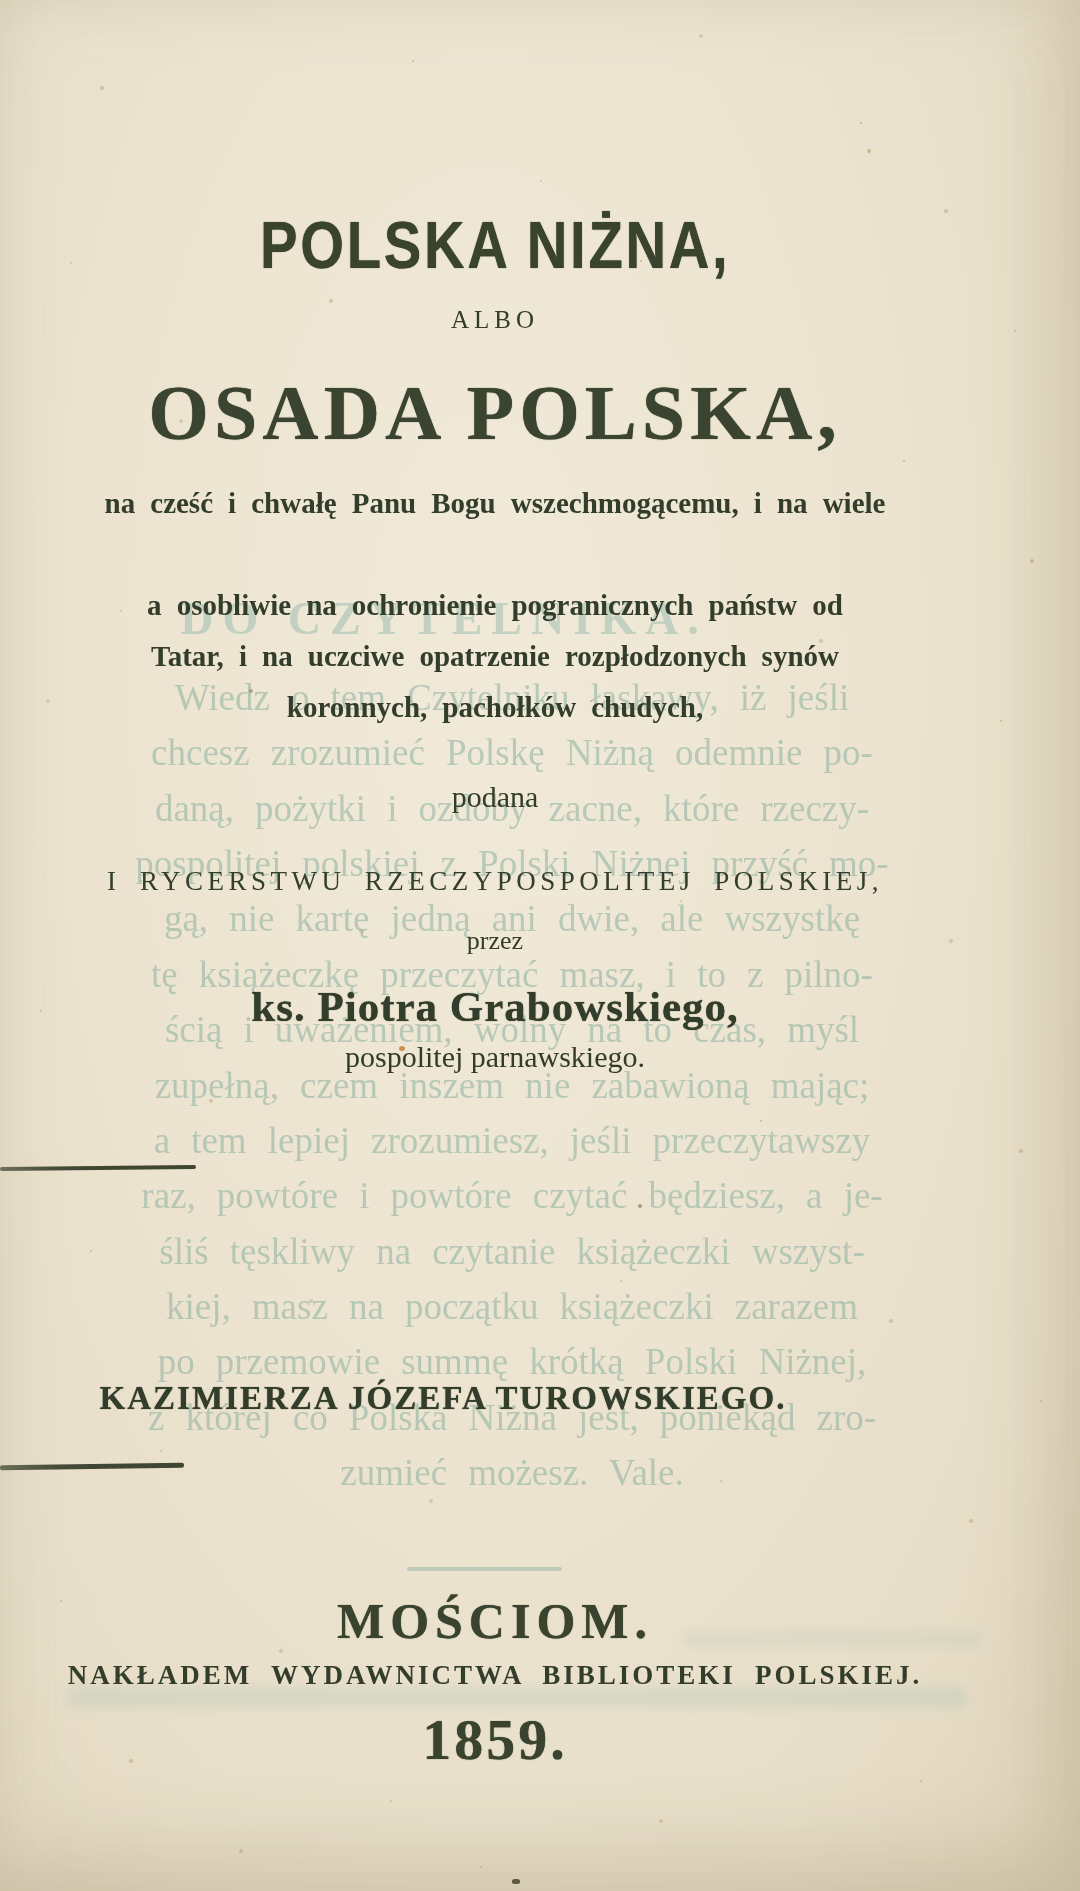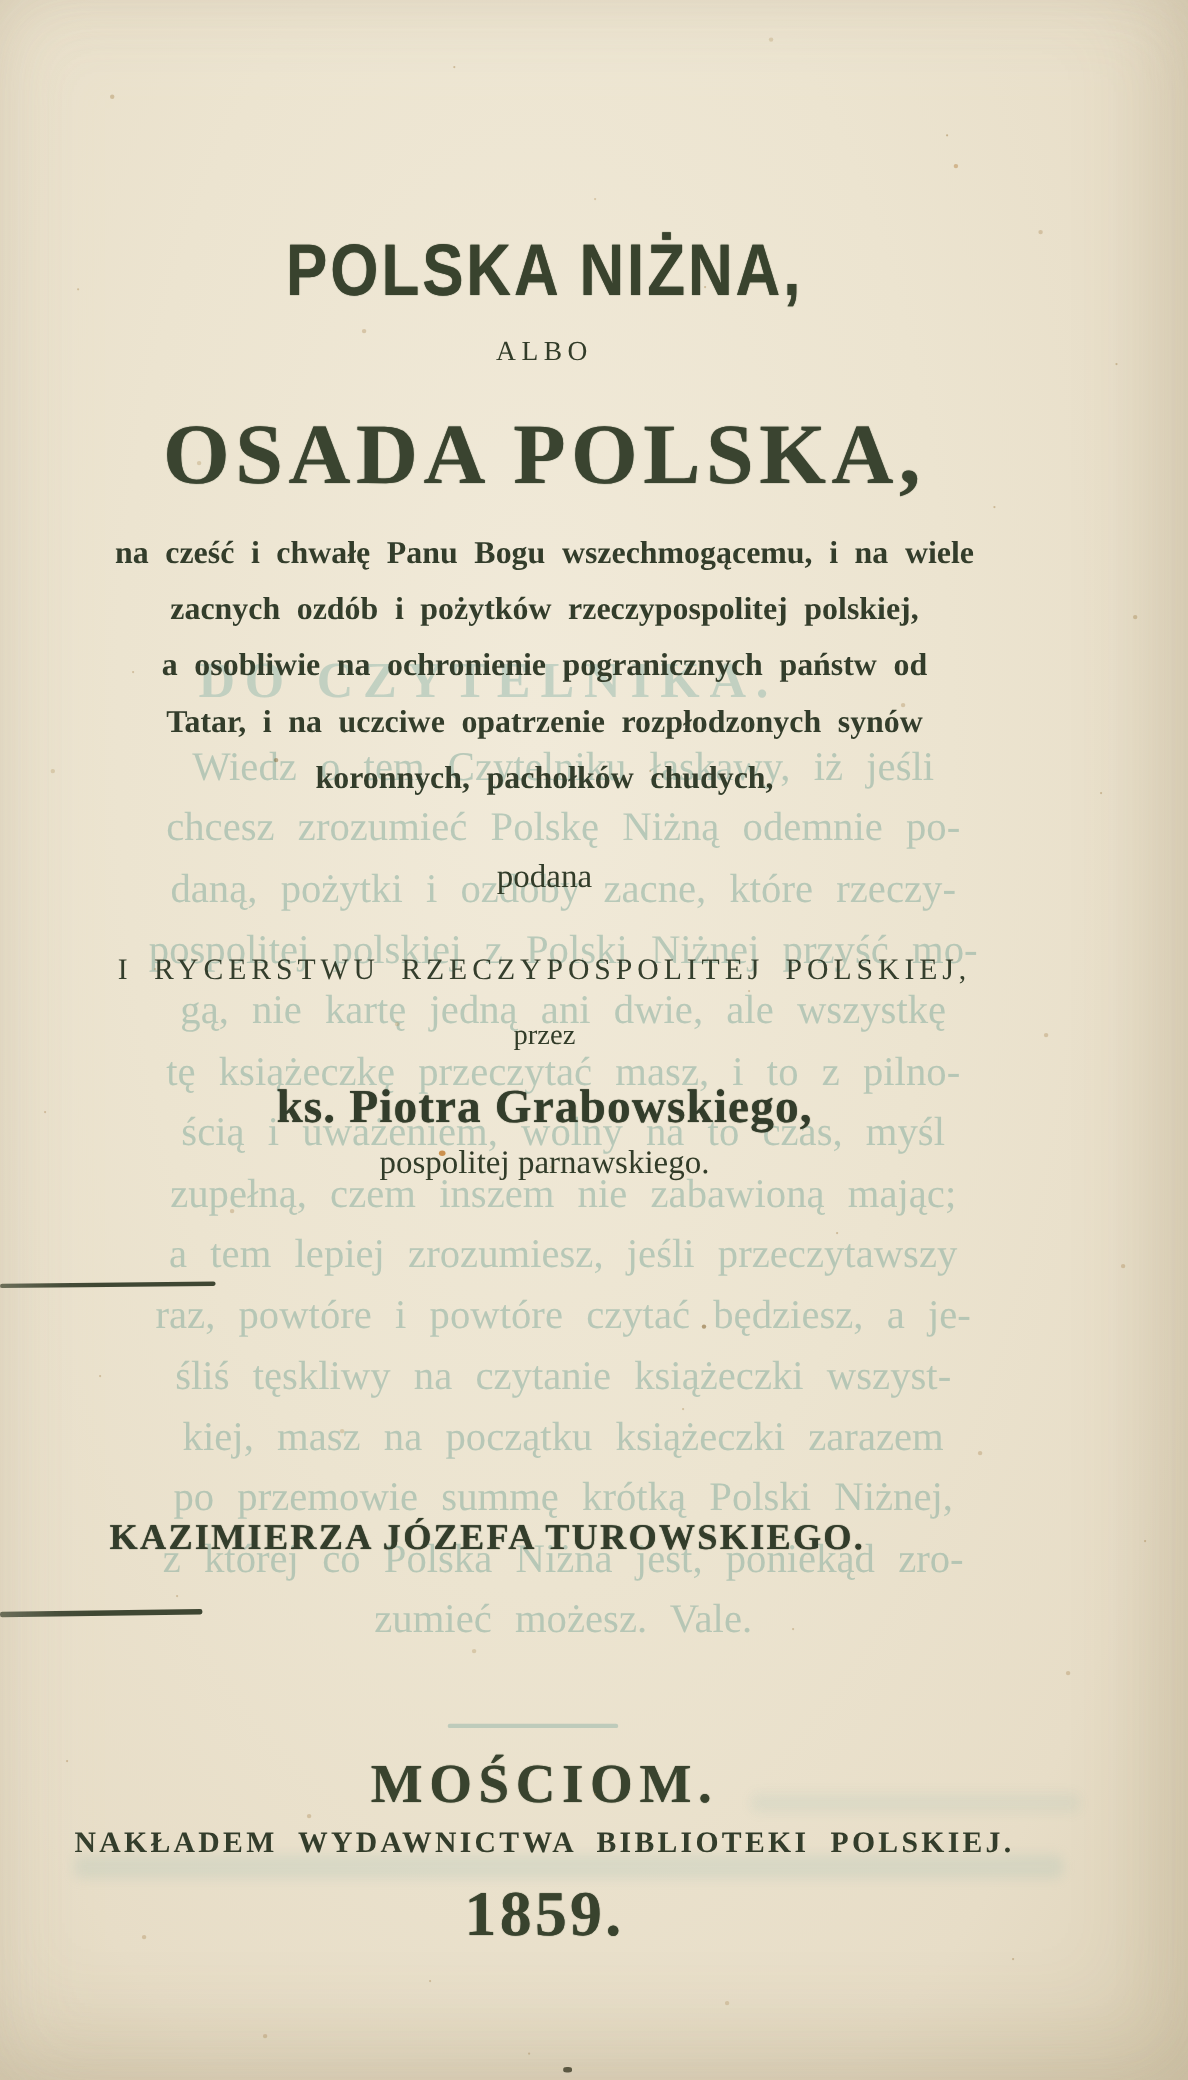--- a/index.html
+++ b/index.html
@@ -121,21 +121,20 @@
     <div class="ghost-band b2"></div>
   </div>
 
   <div class="content">
     <div class="main-title"><span>POLSKA NIŻNA,</span></div>
     <div class="albo">ALBO</div>
     <div class="osada">OSADA POLSKA,</div>
 
     <div class="dedication">
         <div style="top: 487px;">na cześć i chwałę Panu Bogu wszechmogącemu, i na wiele</div>
-        <div style="top: 538px;">zacnych ozdób i pożytków rzeczypospolitej polskiej,</div>
         <div style="top: 589px;">a osobliwie na ochronienie pogranicznych państw od</div>
         <div style="top: 691px;">koronnych, pachołków chudych,</div>
         <div style="top: 640px;">Tatar, i na uczciwe opatrzenie rozpłodzonych synów</div>
       </div>
 
     <div class="podana">podana</div>
 
     <div class="addressees">
         <div style="top: 866px;">I RYCERSTWU RZECZYPOSPOLITEJ POLSKIEJ,</div>
       </div>

